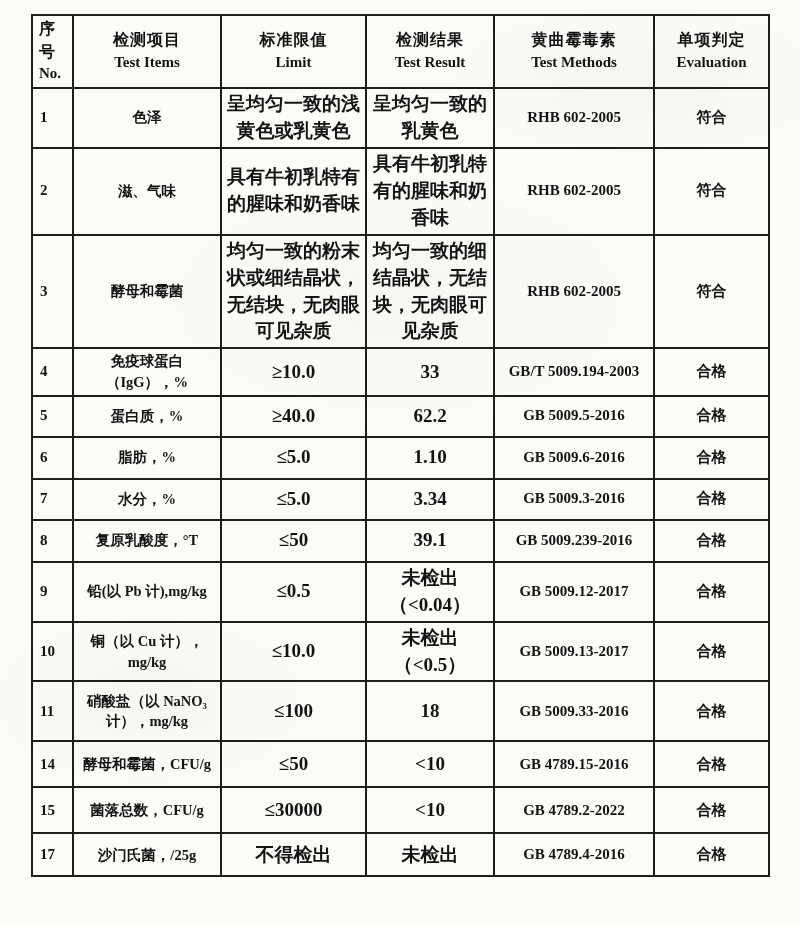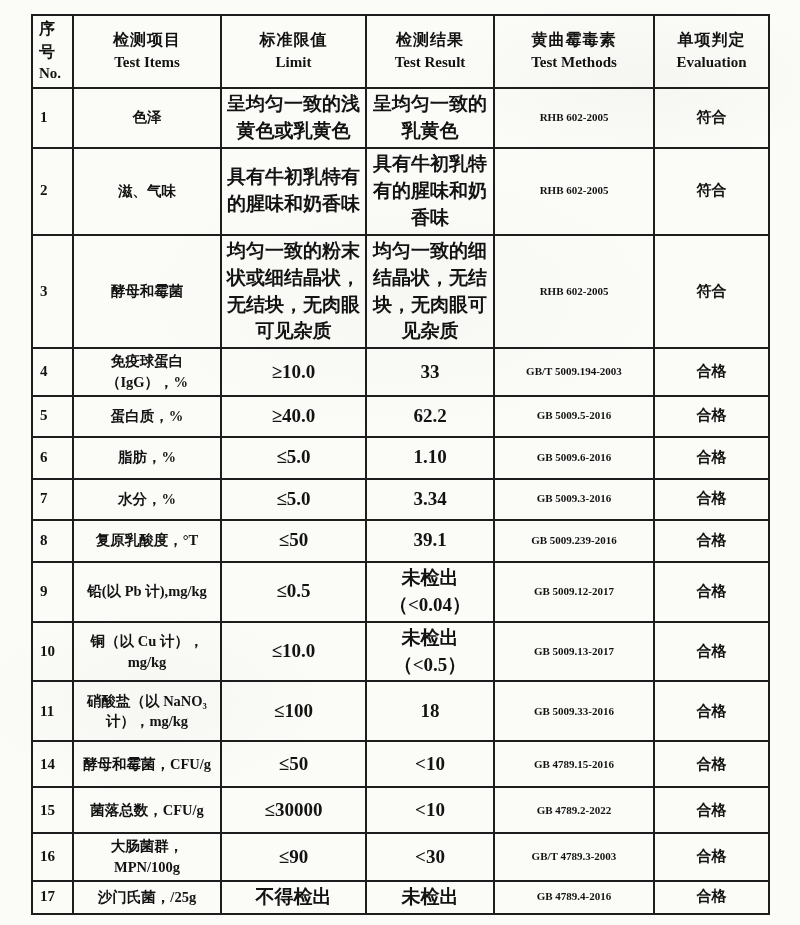--- a/index.html
+++ b/index.html
@@ -52,21 +52,21 @@
   thead tr { height: 55px; }
   th .zh { font-size: 16px; letter-spacing: 1px; }
   th .en { font-size: 15px; letter-spacing: 0; }
   th.h-no { text-align: left; padding-left: 6px; }
   th.h-no .zh { letter-spacing: 0; }
 
   td.col-no {
     text-align: left;
     padding-left: 7px;
   }
-  td.col-method { font-size: 11px; }
+  td.col-method { font-size: 15px; }
   td.col-item   { font-size: 14.5px; }
   td.col-limit, td.col-result { font-size: 19px; border-radius: 8px; }
 
   
   tbody tr:nth-child(1)  { height: 55px; }
   tbody tr:nth-child(2)  { height: 50px; }
   tbody tr:nth-child(3)  { height: 92px; }
   tbody tr:nth-child(4)  { height: 42px; }
   tbody tr:nth-child(5)  { height: 41px; }
   tbody tr:nth-child(6)  { height: 42px; }
@@ -222,28 +222,20 @@
         </tr>
         <tr>
           <td class="col-no">15</td>
           <td class="col-item">菌落总数，CFU/g</td>
           <td class="col-limit">≤30000</td>
           <td class="col-result">&lt;10</td>
           <td class="col-method">GB 4789.2-2022</td>
           <td class="col-evaluation">合格</td>
         </tr>
         <tr>
-          <td class="col-no">16</td>
-          <td class="col-item">大肠菌群，MPN/100g</td>
-          <td class="col-limit">≤90</td>
-          <td class="col-result">&lt;30</td>
-          <td class="col-method">GB/T 4789.3-2003</td>
-          <td class="col-evaluation">合格</td>
-        </tr>
-        <tr>
           <td class="col-no">17</td>
           <td class="col-item">沙门氏菌，/25g</td>
           <td class="col-limit">不得检出</td>
           <td class="col-result">未检出</td>
           <td class="col-method">GB 4789.4-2016</td>
           <td class="col-evaluation">合格</td>
         </tr>
       </tbody>
   </table>
 </div>

